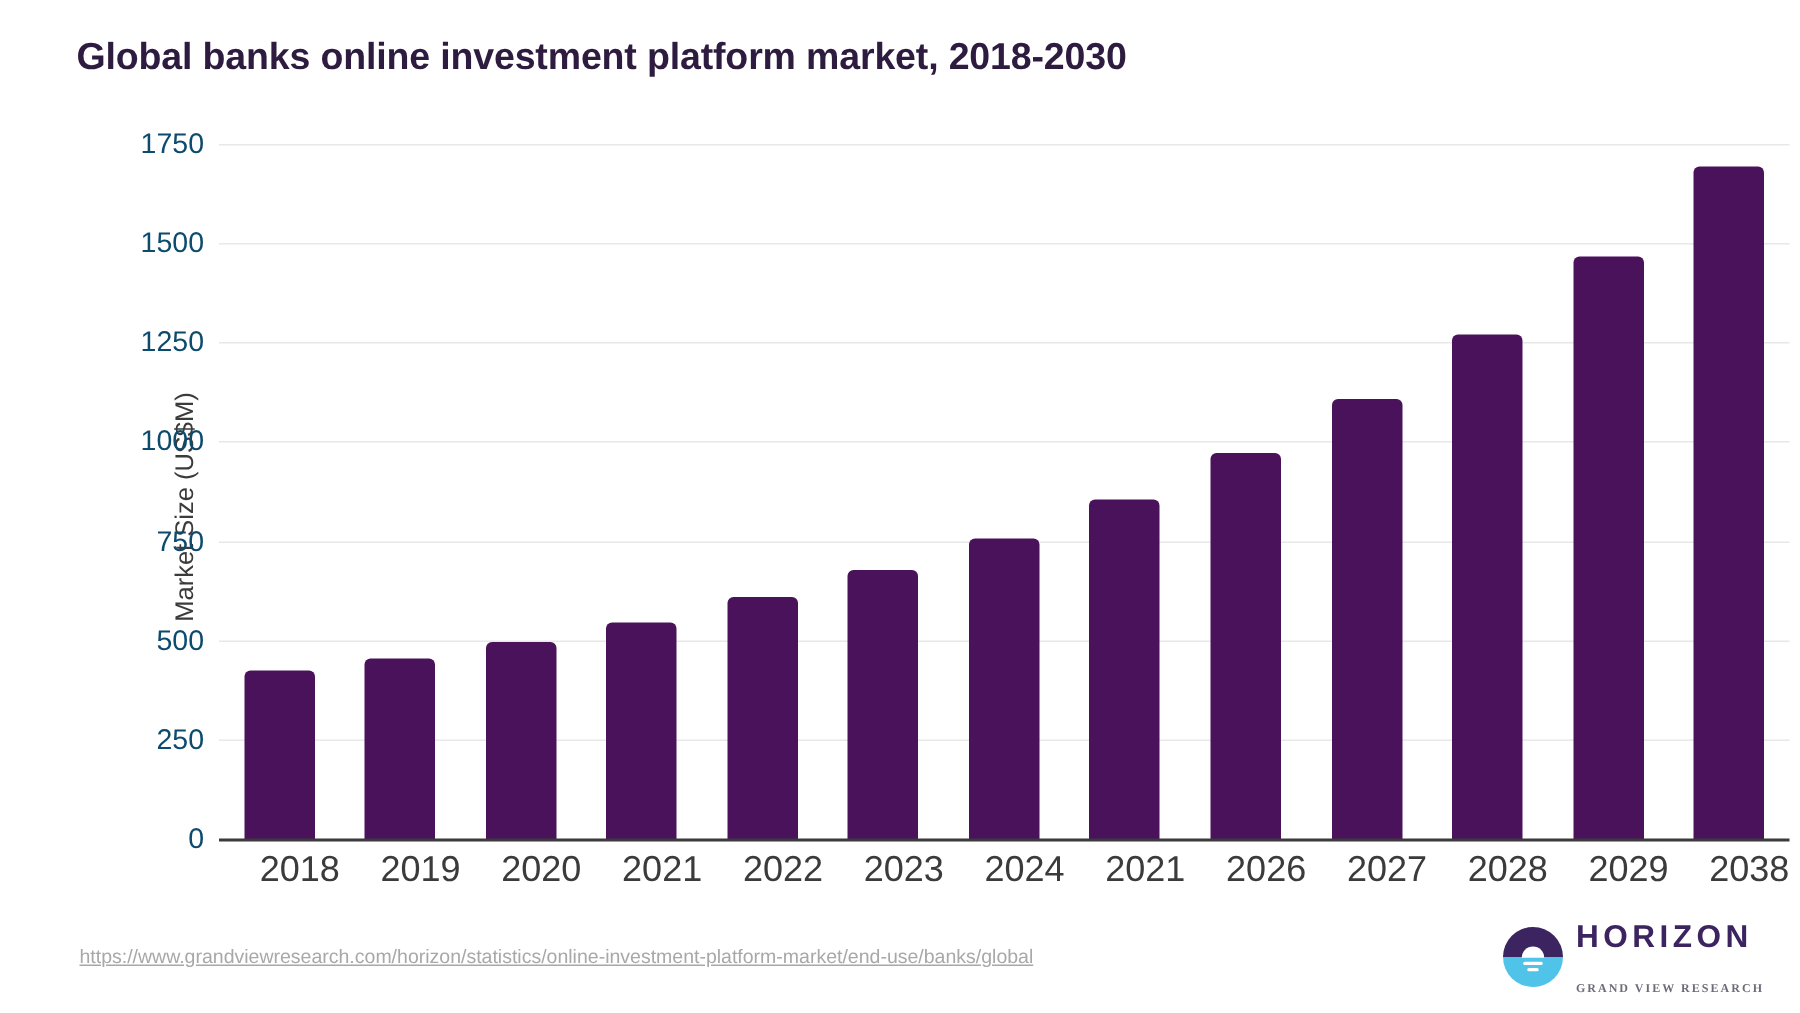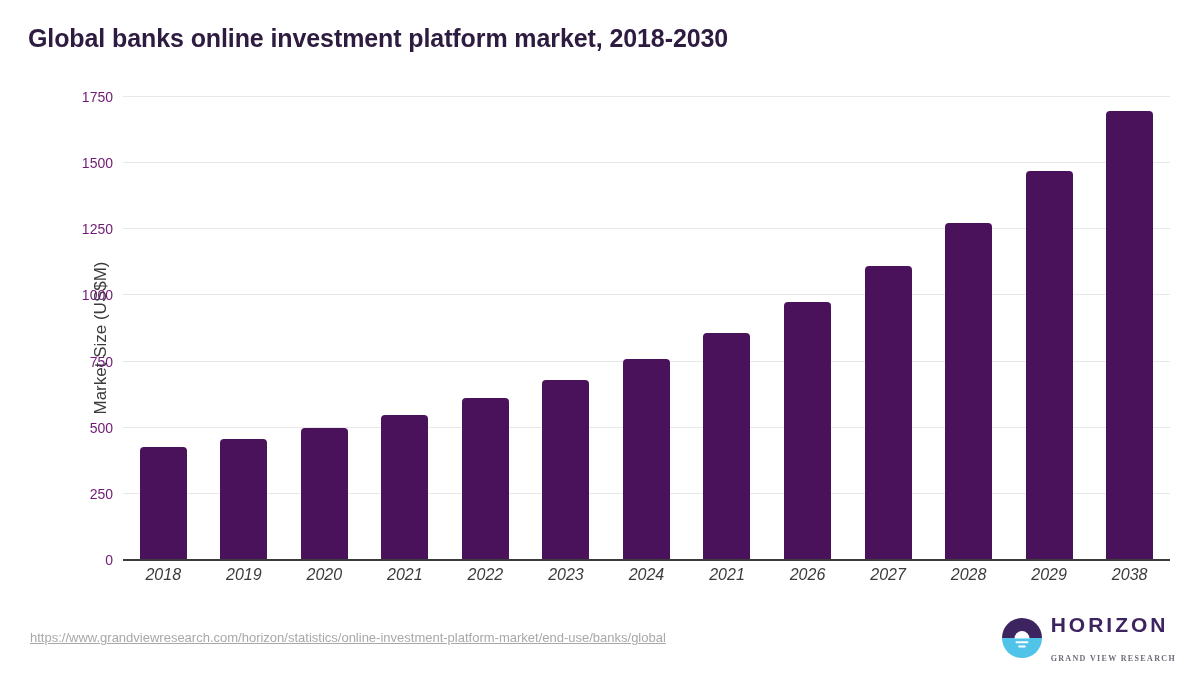--- a/index.html
+++ b/index.html
@@ -11,20 +11,21 @@
     width: 1200px;
     height: 675px;
     font-family: "Liberation Sans", sans-serif;
     overflow: hidden;
     position: relative;
   }
   .page {
     position: absolute;
     inset: 0;
     background: #ffffff;
+    margin-left: 23px;
   }
 
   
   .chart-title {
     position: absolute;
     left: 28px;
     top: 24px;
     font-size: 25px;
     font-weight: bold;
     color: #2d1b40;
@@ -58,22 +59,22 @@
     bottom: -1px;
     width: 100%;
     height: 2px;
     background: #3b3b3b;
   }
 
   
   .ytick {
     position: absolute;
     right: 1188px; 
-    font-size: 14px;
-    color: #701a75;
+    font-size: 19px;
+    color: #0c4a6e;
     text-align: right;
     white-space: nowrap;
   }
   .yticks {
     position: absolute;
     left: -10px;
     top: 0;
     width: 0;
     height: 100%;
   }
@@ -119,24 +120,23 @@
   
   .xticks {
     position: absolute;
     left: 123px;
     top: 566px;
     width: 1047px;
     display: flex;
   }
   .xtick {
     flex: 1 1 0;
-    text-align: center;
-    font-size: 16px;
+    text-align: right;
+    font-size: 24px;
     color: #3b3b3b;
-    font-style: italic;
   }
 
   
   .footer-url {
     position: absolute;
     left: 30px;
     top: 630px;
     font-size: 13px;
     color: #a8a8a8;
     white-space: nowrap;

